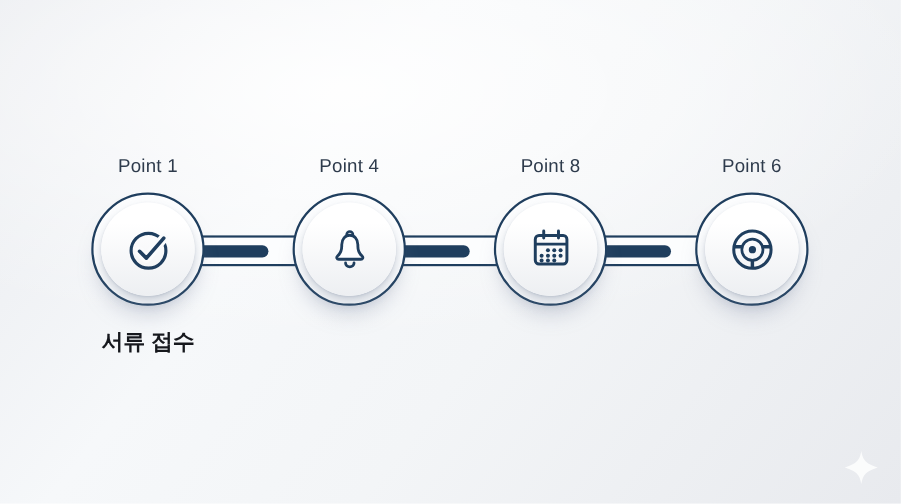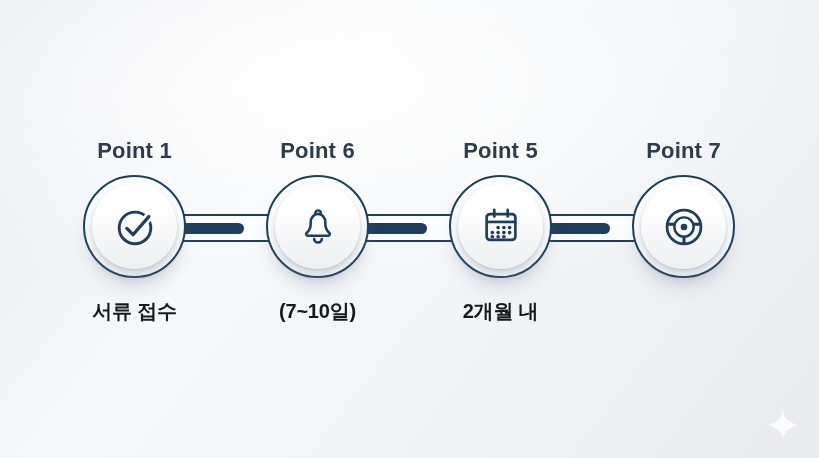--- a/index.html
+++ b/index.html
@@ -34,22 +34,22 @@
     position:absolute;left:43px;top:140px;
     width:732px;
     display:flex;
     z-index:3;
   }
   .step{
     width:183px;
     display:flex;flex-direction:column;align-items:center;
   }
   .point-label{
-    font-size:22px;line-height:22px;
-    color:#2e3b4c;font-weight:700;
+    font-size:17px;line-height:22px;
+    color:#2e3b4c;font-weight:400;
     letter-spacing:.2px;
     margin-bottom:13px;
   }
   .circle-outer{
     width:103px;height:103px;border-radius:50%;
     background:#fcfdfe;
     border:2.5px solid #1f3e5e;
     box-sizing:border-box;
     display:flex;align-items:center;justify-content:center;
     box-shadow:0 14px 20px -8px rgba(125,138,162,.38);
@@ -104,39 +104,38 @@
           </span>
         </div>
       </div>
       <div class="caption">
         <div class="caption-line">서류 접수</div>
 
       </div>
     </div>
 
     <div class="step">
-      <div class="point-label">Point 6</div>
+      <div class="point-label">Point 4</div>
       <div class="circle-outer">
         <div class="circle-inner">
           <span class="icon">
             <svg width="44" height="44" viewBox="0 0 48 46" fill="none">
               <circle cx="24" cy="8" r="3.1" stroke="#1f3e5e" stroke-width="2.6"></circle>
               <path d="M13 32.5 h22 c1.8 0 2.6 -2 1.2 -3.2 c-2.8 -2.4 -4.2 -5.6 -4.2 -9.6 v-1.7 c0 -5.4 -3.5 -9.3 -8 -9.3 c-4.5 0 -8 3.9 -8 9.3 v1.7 c0 4 -1.4 7.2 -4.2 9.6 c-1.4 1.2 -0.6 3.2 1.2 3.2 Z" stroke="#1f3e5e" stroke-width="2.8" stroke-linejoin="round" fill="#fcfdfe"></path>
               <path d="M19.8 36.2 a4.2 3.8 0 0 0 8.4 0" stroke="#1f3e5e" stroke-width="2.8" stroke-linecap="round" fill="none"></path>
             </svg>
           </span>
         </div>
       </div>
       <div class="caption">
-        <div class="caption-line">(7~10일)</div>
       </div>
     </div>
 
     <div class="step">
-      <div class="point-label">Point 5</div>
+      <div class="point-label">Point 8</div>
       <div class="circle-outer">
         <div class="circle-inner">
           <span class="icon">
             <svg width="46" height="46" viewBox="0 0 48 48" fill="none">
               <rect x="9" y="10.5" width="30" height="27" rx="3.5" stroke="#1f3e5e" stroke-width="2.8" fill="none"></rect>
               <line x1="9" y1="18.7" x2="39" y2="18.7" stroke="#1f3e5e" stroke-width="2.8"></line>
               <line x1="17" y1="6.2" x2="17" y2="13" stroke="#1f3e5e" stroke-width="2.8" stroke-linecap="round"></line>
               <line x1="31" y1="6.2" x2="31" y2="13" stroke="#1f3e5e" stroke-width="2.8" stroke-linecap="round"></line>
               <g fill="#1f3e5e">
                 <circle cx="21" cy="24.6" r="1.9"></circle>
@@ -148,26 +147,25 @@
                   <circle cx="33" cy="29.8" r="1.9"></circle>
                 <circle cx="15" cy="34.2" r="1.9"></circle>
                   <circle cx="21" cy="34.2" r="1.9"></circle>
                   <circle cx="27" cy="34.2" r="1.9"></circle>
               </g>
             </svg>
           </span>
         </div>
       </div>
       <div class="caption">
-        <div class="caption-line">2개월 내</div>
       </div>
     </div>
 
     <div class="step">
-      <div class="point-label">Point 7</div>
+      <div class="point-label">Point 6</div>
       <div class="circle-outer">
         <div class="circle-inner">
           <span class="icon">
             <svg width="44" height="44" viewBox="0 0 48 48" fill="none">
               <circle cx="24" cy="24" r="18.5" stroke="#1f3e5e" stroke-width="3"></circle>
               <circle cx="24" cy="24" r="10.5" stroke="#1f3e5e" stroke-width="2.7"></circle>
               <circle cx="24" cy="24" r="3.6" fill="#1f3e5e"></circle>
               <line x1="5.8" y1="21" x2="14.2" y2="21" stroke="#1f3e5e" stroke-width="3.4"></line>
               <line x1="33.8" y1="21" x2="42.2" y2="21" stroke="#1f3e5e" stroke-width="3.4"></line>
               <line x1="24" y1="34.2" x2="24" y2="42" stroke="#1f3e5e" stroke-width="3.4"></line>

